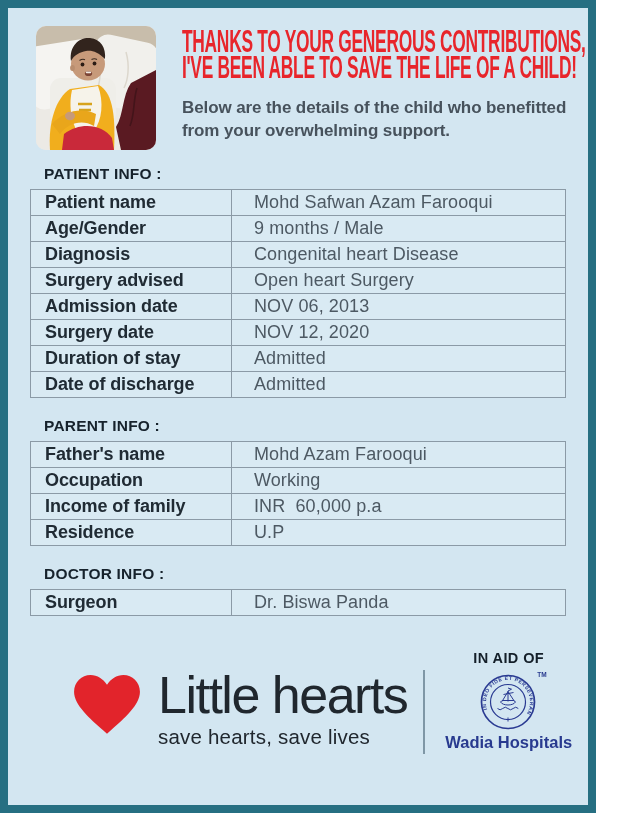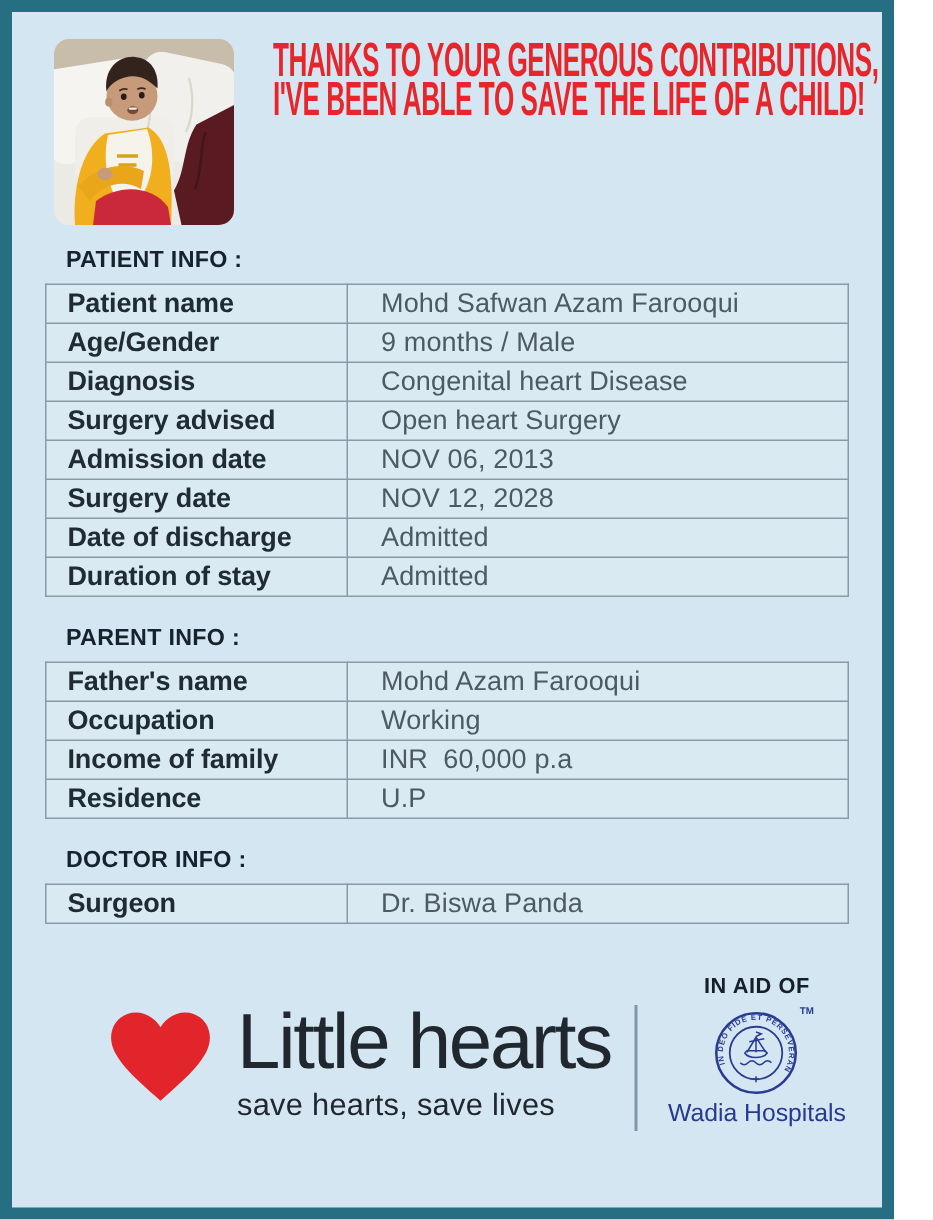--- a/index.html
+++ b/index.html
@@ -41,21 +41,21 @@
   .heart-wrap svg{display:block;width:70px;height:64px;}
   .brand{margin-left:16px;padding-top:0;}
   .brand-name{font-size:52px;font-weight:400;color:var(--brand_text);letter-spacing:-1.5px;line-height:1.12;}
   .brand-tagline{font-size:20.5px;color:var(--brand_text);letter-spacing:0.2px;margin-top:1px;}
   .footer-divider{width:2px;height:84px;background:#7f97a6;margin:4px 20px 0 16px;flex:none;}
   .aid{display:flex;flex-direction:column;align-items:center;margin-top:-16px;}
   .aid-label{font-size:14.5px;font-weight:700;color:#141f29;letter-spacing:0.4px;text-align:center;}
   .emblem{position:relative;margin-top:5px;width:60px;height:60px;}
   .emblem svg{display:block;width:60px;height:60px;}
   .tm-mark{position:absolute;top:0;right:-8px;font-size:6.5px;font-weight:700;color:var(--wadia_blue);}
-  .hospital-name{font-size:16.5px;font-weight:400;color:var(--wadia_blue);margin-top:2px;white-space:nowrap;}
+  .hospital-name{font-size:16.5px;font-weight:700;color:var(--wadia_blue);margin-top:2px;white-space:nowrap;}
 </style>
 </head>
 <body>
 
 <div class="page">
 
   <div class="header">
     <div class="photo">
       <svg viewBox="0 0 120 124" preserveAspectRatio="none">
         <rect width="120" height="124" fill="#eceae5"></rect>
@@ -79,20 +79,24 @@
         <ellipse cx="46.5" cy="38.5" rx="1.9" ry="2.1" fill="#2a1c15"></ellipse>
         <ellipse cx="58.5" cy="37.5" rx="1.9" ry="2.1" fill="#2a1c15"></ellipse>
         <path d="M43.5,34.5 q3,-2 5.5,-0.8 M55.5,33.5 q3,-1.6 5.5,0" stroke="#3a2a20" stroke-width="1.1" fill="none"></path>
         <ellipse cx="52.5" cy="47.5" rx="3.6" ry="2.6" fill="#7c4434"></ellipse>
         <rect x="49.8" y="45.6" width="5.4" height="1.6" rx="0.8" fill="#f2ede6"></rect>
       </svg>
     </div>
     <div class="header-text">
       <div class="headline-line">THANKS TO YOUR GENEROUS CONTRIBUTIONS,</div>
       <div class="headline-line">I'VE BEEN ABLE TO SAVE THE LIFE OF A CHILD!</div>
+      <div class="subtitle">
+        <div>Below are the details of the child who benefitted</div>
+        <div>from your overwhelming support.</div>
+      </div>
     </div>
   </div>
 
   <div class="section first">
     <div class="section-heading">PATIENT INFO :</div>
     <table>
       <tbody>
         <tr>
             <td class="lbl">Patient name</td>
             <td class="val">Mohd Safwan Azam Farooqui</td>
@@ -108,28 +112,28 @@
         <tr>
             <td class="lbl">Surgery advised</td>
             <td class="val">Open heart Surgery</td>
           </tr>
         <tr>
             <td class="lbl">Admission date</td>
             <td class="val">NOV 06, 2013</td>
           </tr>
         <tr>
             <td class="lbl">Surgery date</td>
-            <td class="val">NOV 12, 2028</td>
+            <td class="val">NOV 12, 2020</td>
+          </tr>
+        <tr>
+            <td class="lbl">Duration of stay</td>
+            <td class="val">Admitted</td>
           </tr>
         <tr>
             <td class="lbl">Date of discharge</td>
-            <td class="val">Admitted</td>
-          </tr>
-        <tr>
-            <td class="lbl">Duration of stay</td>
             <td class="val">Admitted</td>
           </tr>
       </tbody>
     </table>
   </div>
 
   <div class="section">
     <div class="section-heading">PARENT INFO :</div>
     <table>
       <tbody>

